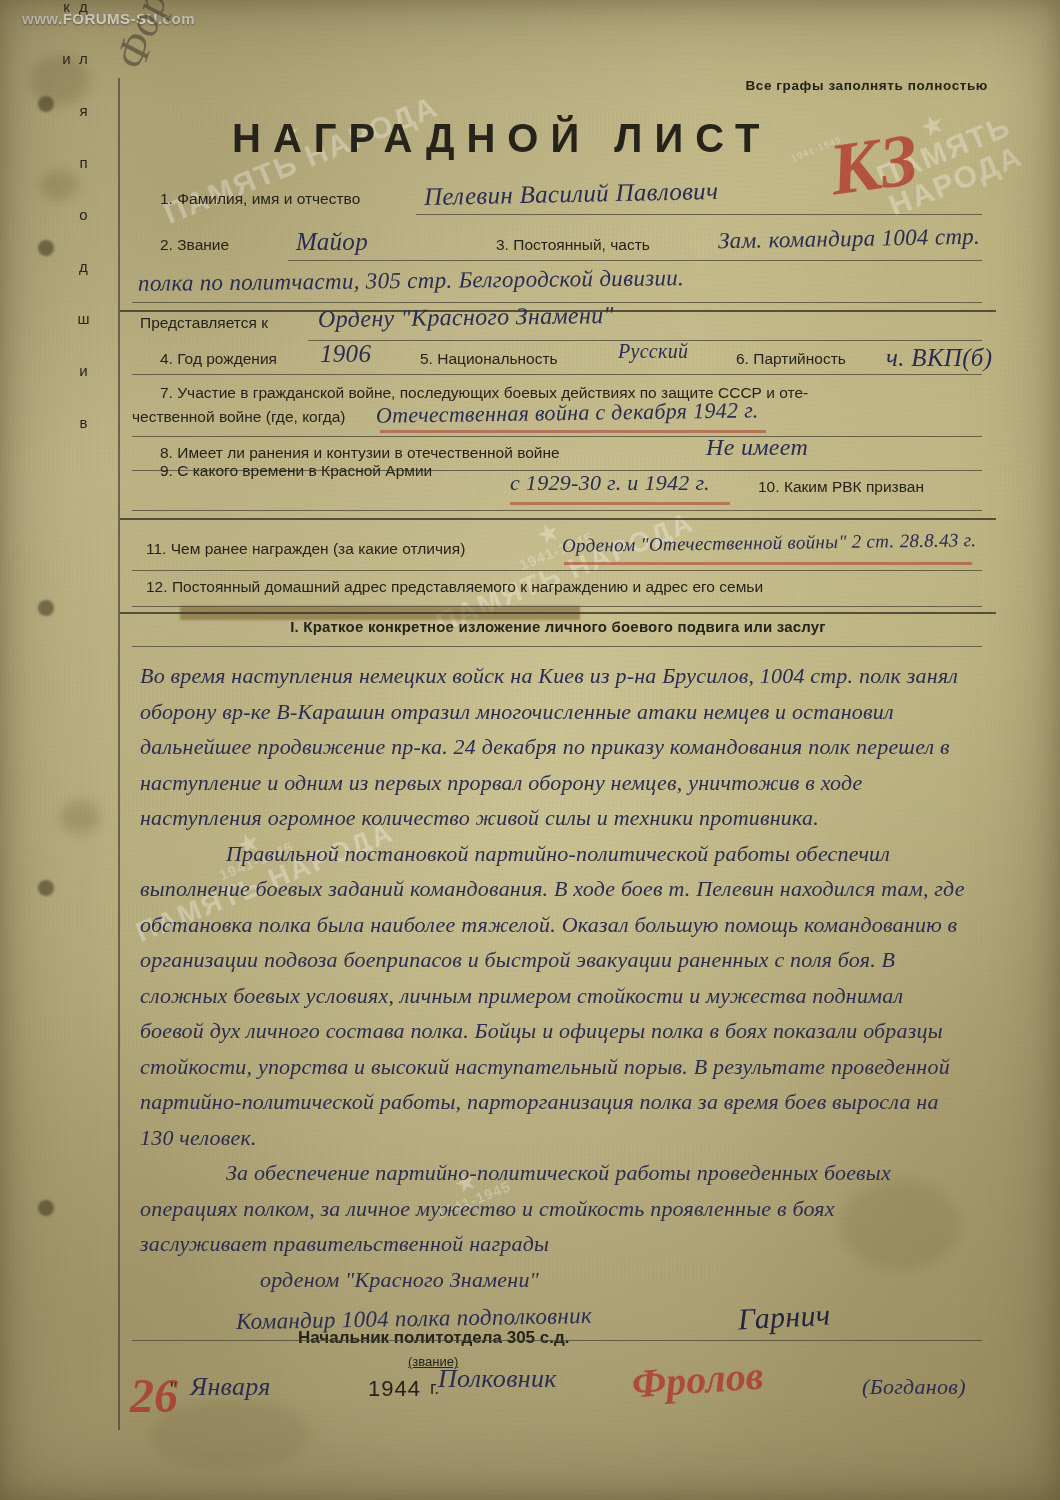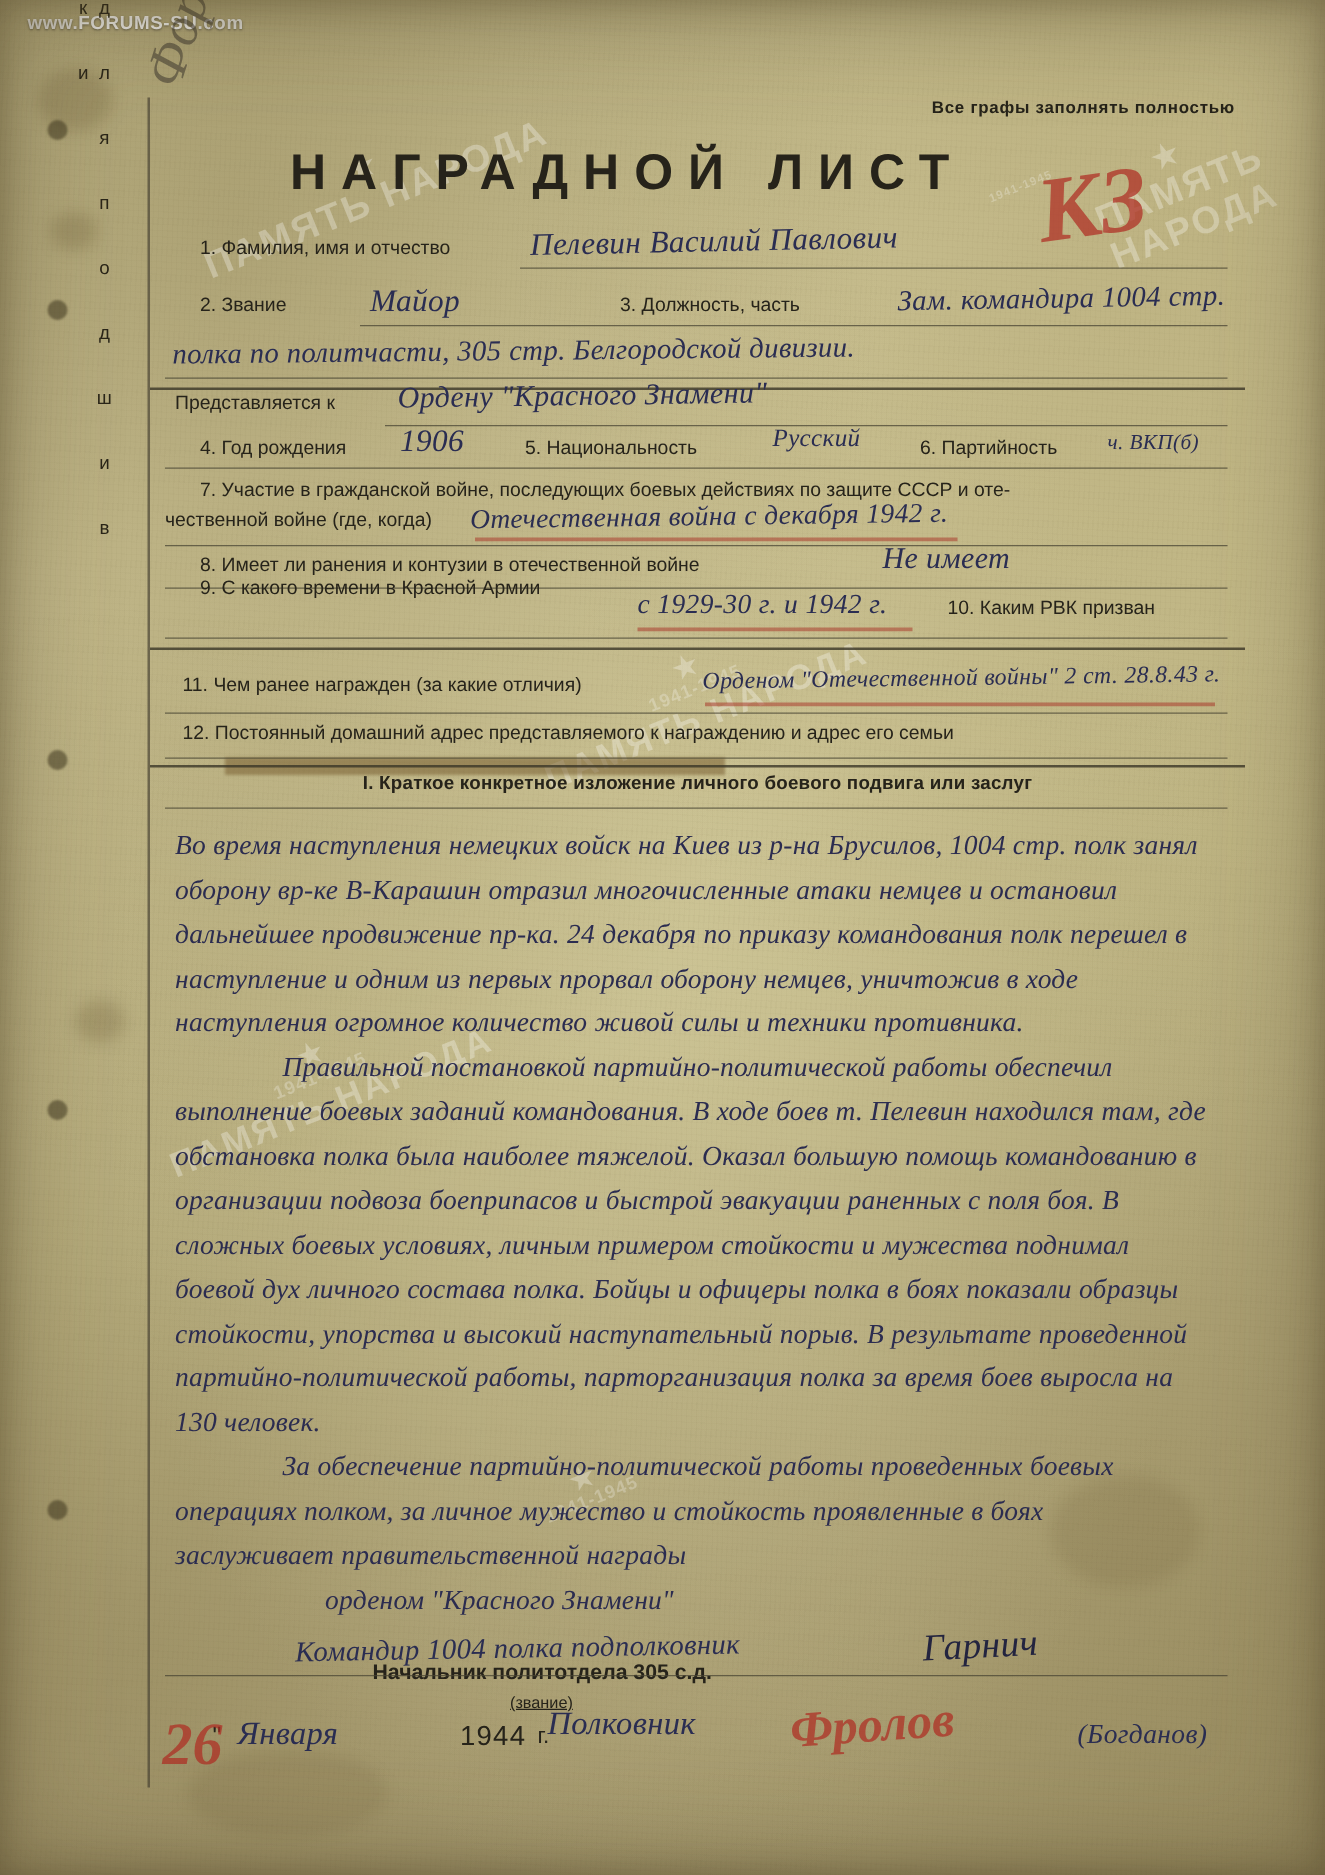--- a/index.html
+++ b/index.html
@@ -259,21 +259,21 @@
       <span>1.</span> <span>Фамилия, имя и отчество</span>
     </div>
     <div class="hw hand" style="left:306px;top:102px;font-size:25px;transform:rotate(-1.2deg);">Пелевин Василий Павлович</div>
     <div class="rule" style="left:298px;top:136px;width:566px;"></div>
 
     <div class="lbl printed" style="left:42px;top:158px;">
       <span>2.</span> <span>Звание</span>
     </div>
     <div class="hw hand" style="left:178px;top:150px;font-size:25px;">Майор</div>
     <div class="lbl printed" style="left:378px;top:158px;">
-      <span>3.</span> <span>Должность, часть</span>
+      <span>3.</span> <span>Постоянный, часть</span>
     </div>
     <div class="hw hand" style="left:600px;top:148px;font-size:23px;transform:rotate(-1deg);">Зам. командира 1004 стр.</div>
     <div class="rule" style="left:170px;top:182px;width:694px;"></div>
 
     <div class="hw hand" style="left:20px;top:190px;font-size:23px;transform:rotate(-.6deg);">полка по политчасти, 305 стр. Белгородской дивизии.</div>
     <div class="rule" style="left:14px;top:224px;width:850px;"></div>
 
     <div class="thickrule rule" style="left:2px;top:232px;width:876px;"></div>
 
     <div class="lbl printed" style="left:22px;top:236px;">Представляется к</div>
@@ -284,21 +284,21 @@
       <span>4.</span> <span>Год рождения</span>
     </div>
     <div class="hw hand" style="left:202px;top:262px;font-size:25px;">1906</div>
     <div class="lbl printed" style="left:302px;top:272px;">
       <span>5.</span> <span>Национальность</span>
     </div>
     <div class="hw hand" style="left:500px;top:262px;font-size:20px;">Русский</div>
     <div class="lbl printed" style="left:618px;top:272px;">
       <span>6.</span> <span>Партийность</span>
     </div>
-    <div class="hw-sm hand" style="left:768px;top:266px;font-size:17px;">ч. ВКП(б)</div>
+    <div class="hw-sm hand" style="left:768px;top:266px;font-size:25px;">ч. ВКП(б)</div>
     <div class="rule" style="left:14px;top:296px;width:850px;"></div>
 
     <div class="lbl printed" style="left:42px;top:306px;">
       <span>7.</span> <span>Участие в гражданской войне, последующих боевых действиях по защите СССР и оте-</span>
     </div>
     <div class="lbl printed" style="left:14px;top:330px;">чественной войне (где, когда)</div>
     <div class="hw hand" style="left:258px;top:322px;font-size:22px;transform:rotate(-.8deg);">Отечественная война с декабря 1942 г.</div>
     <div class="redline" style="left:262px;top:352px;width:386px;"></div>
     <div class="rule" style="left:14px;top:358px;width:850px;"></div>
 

